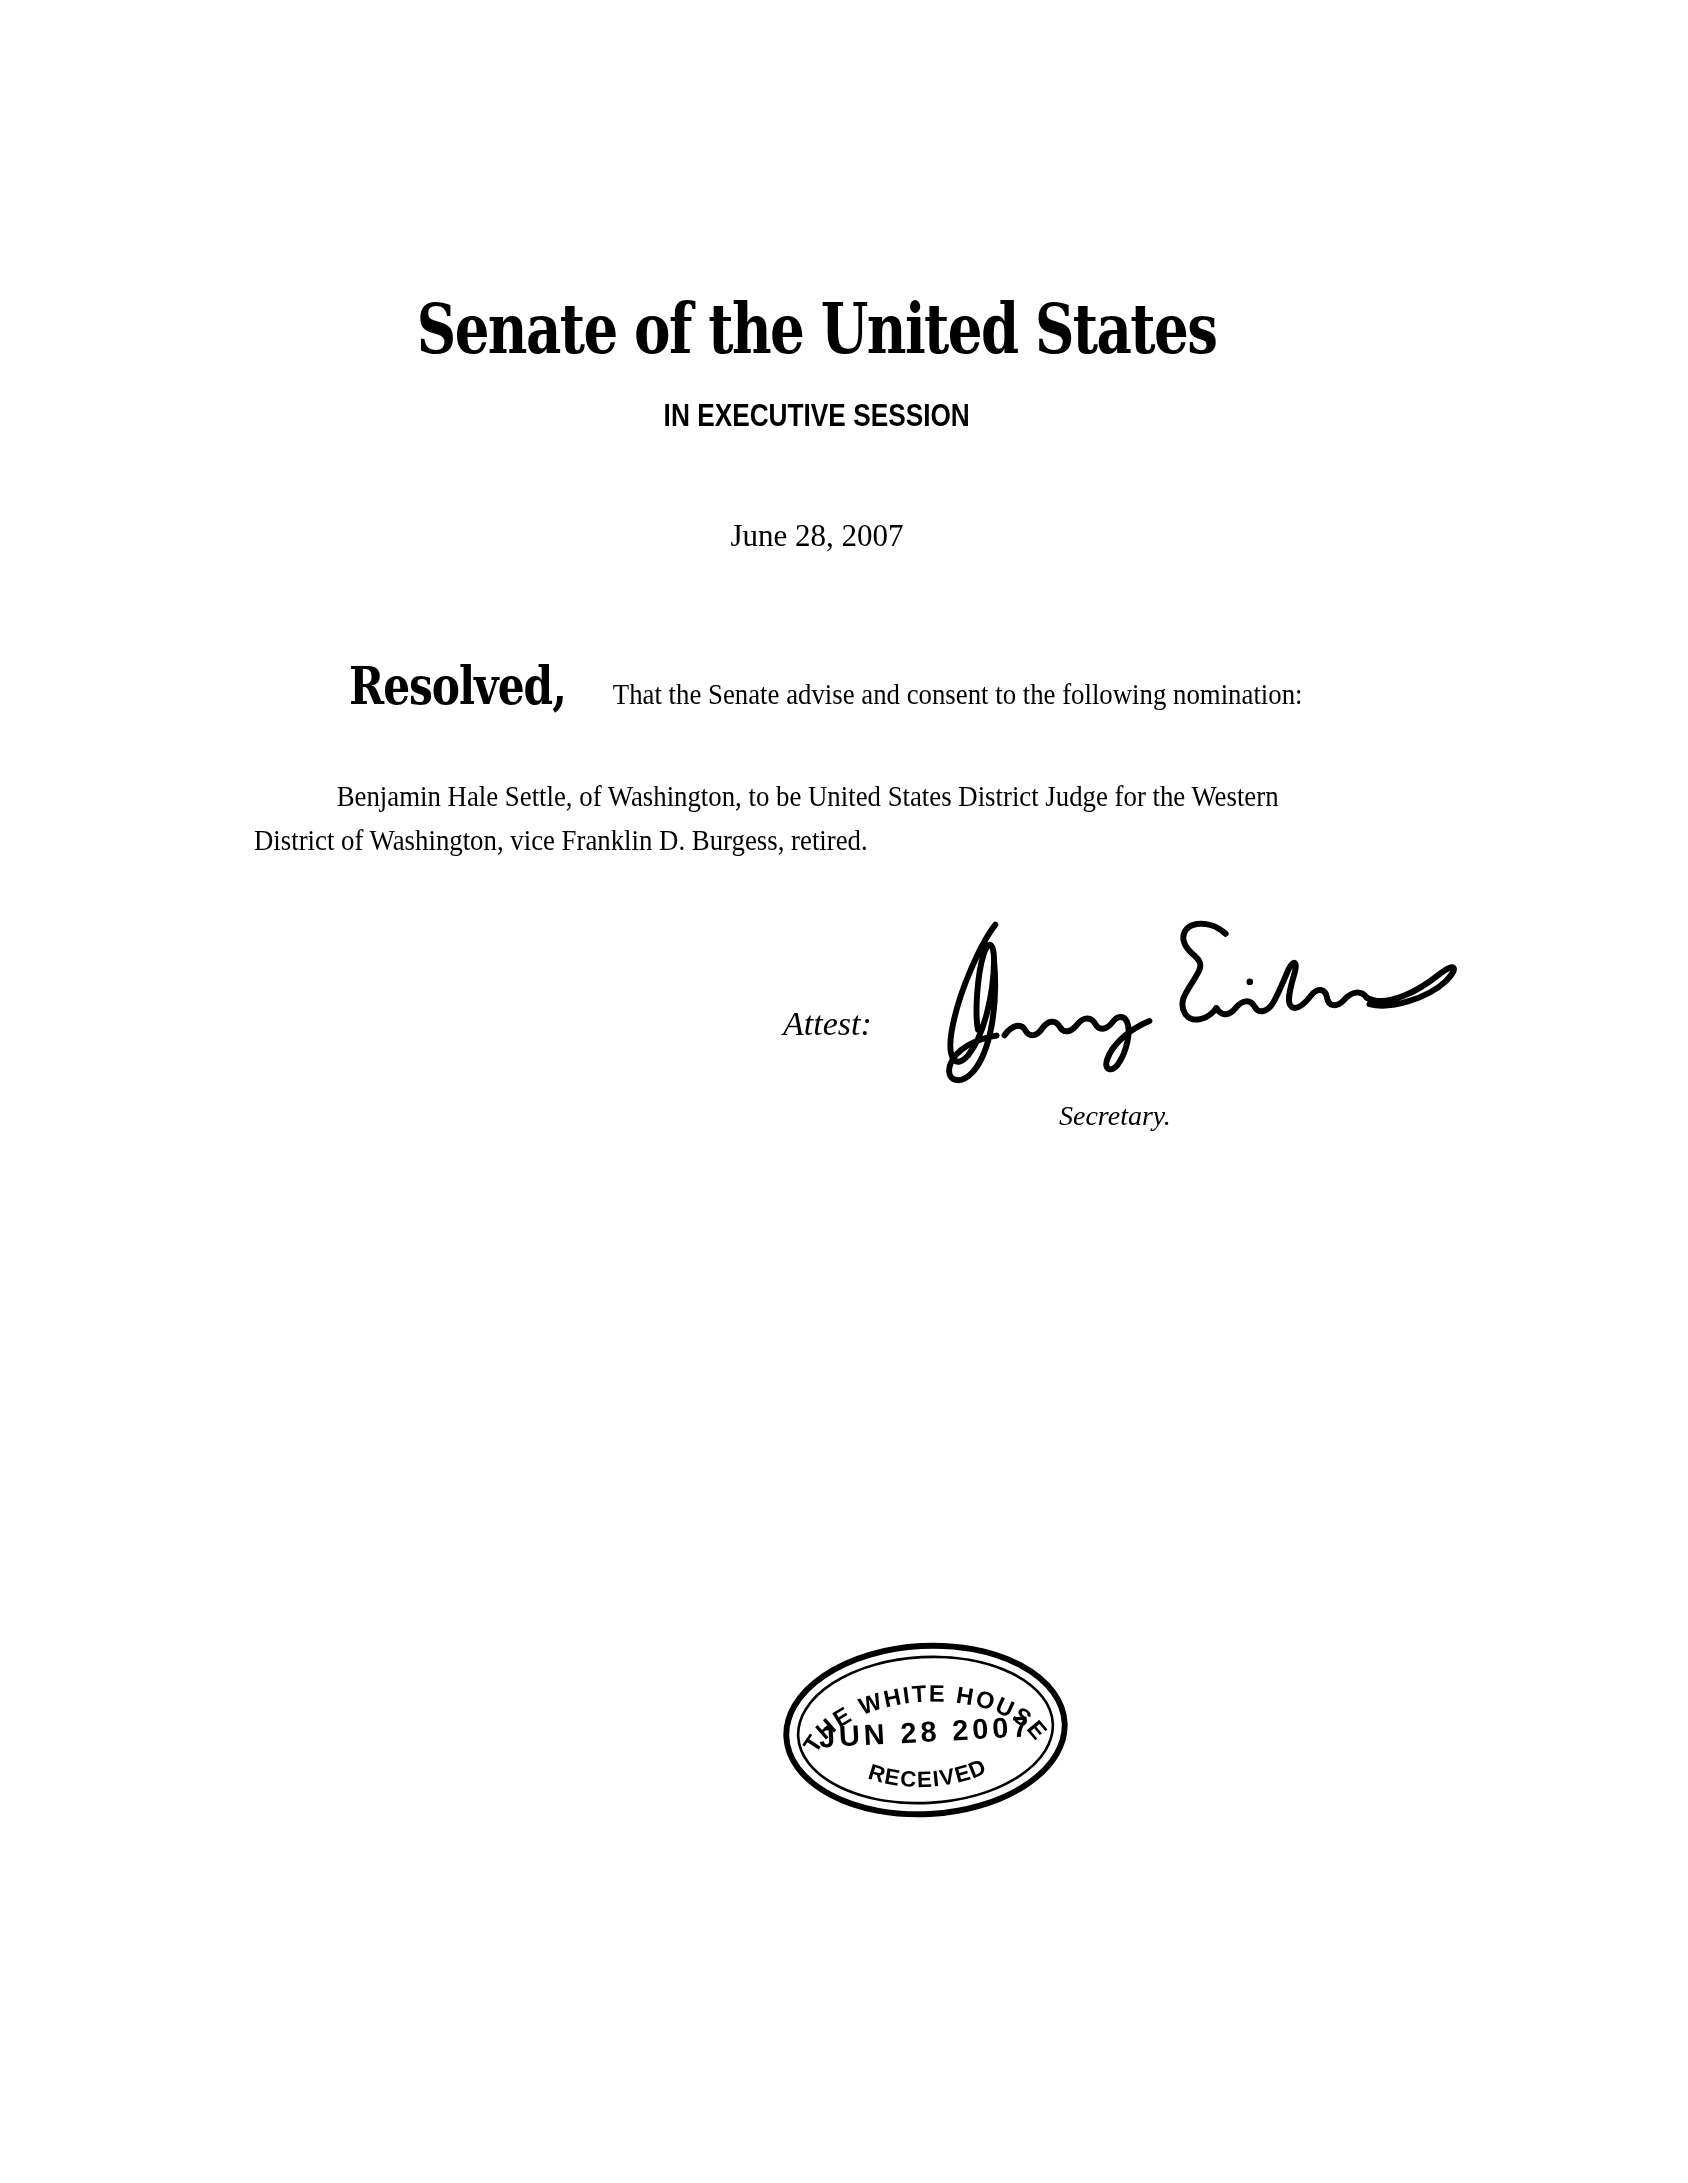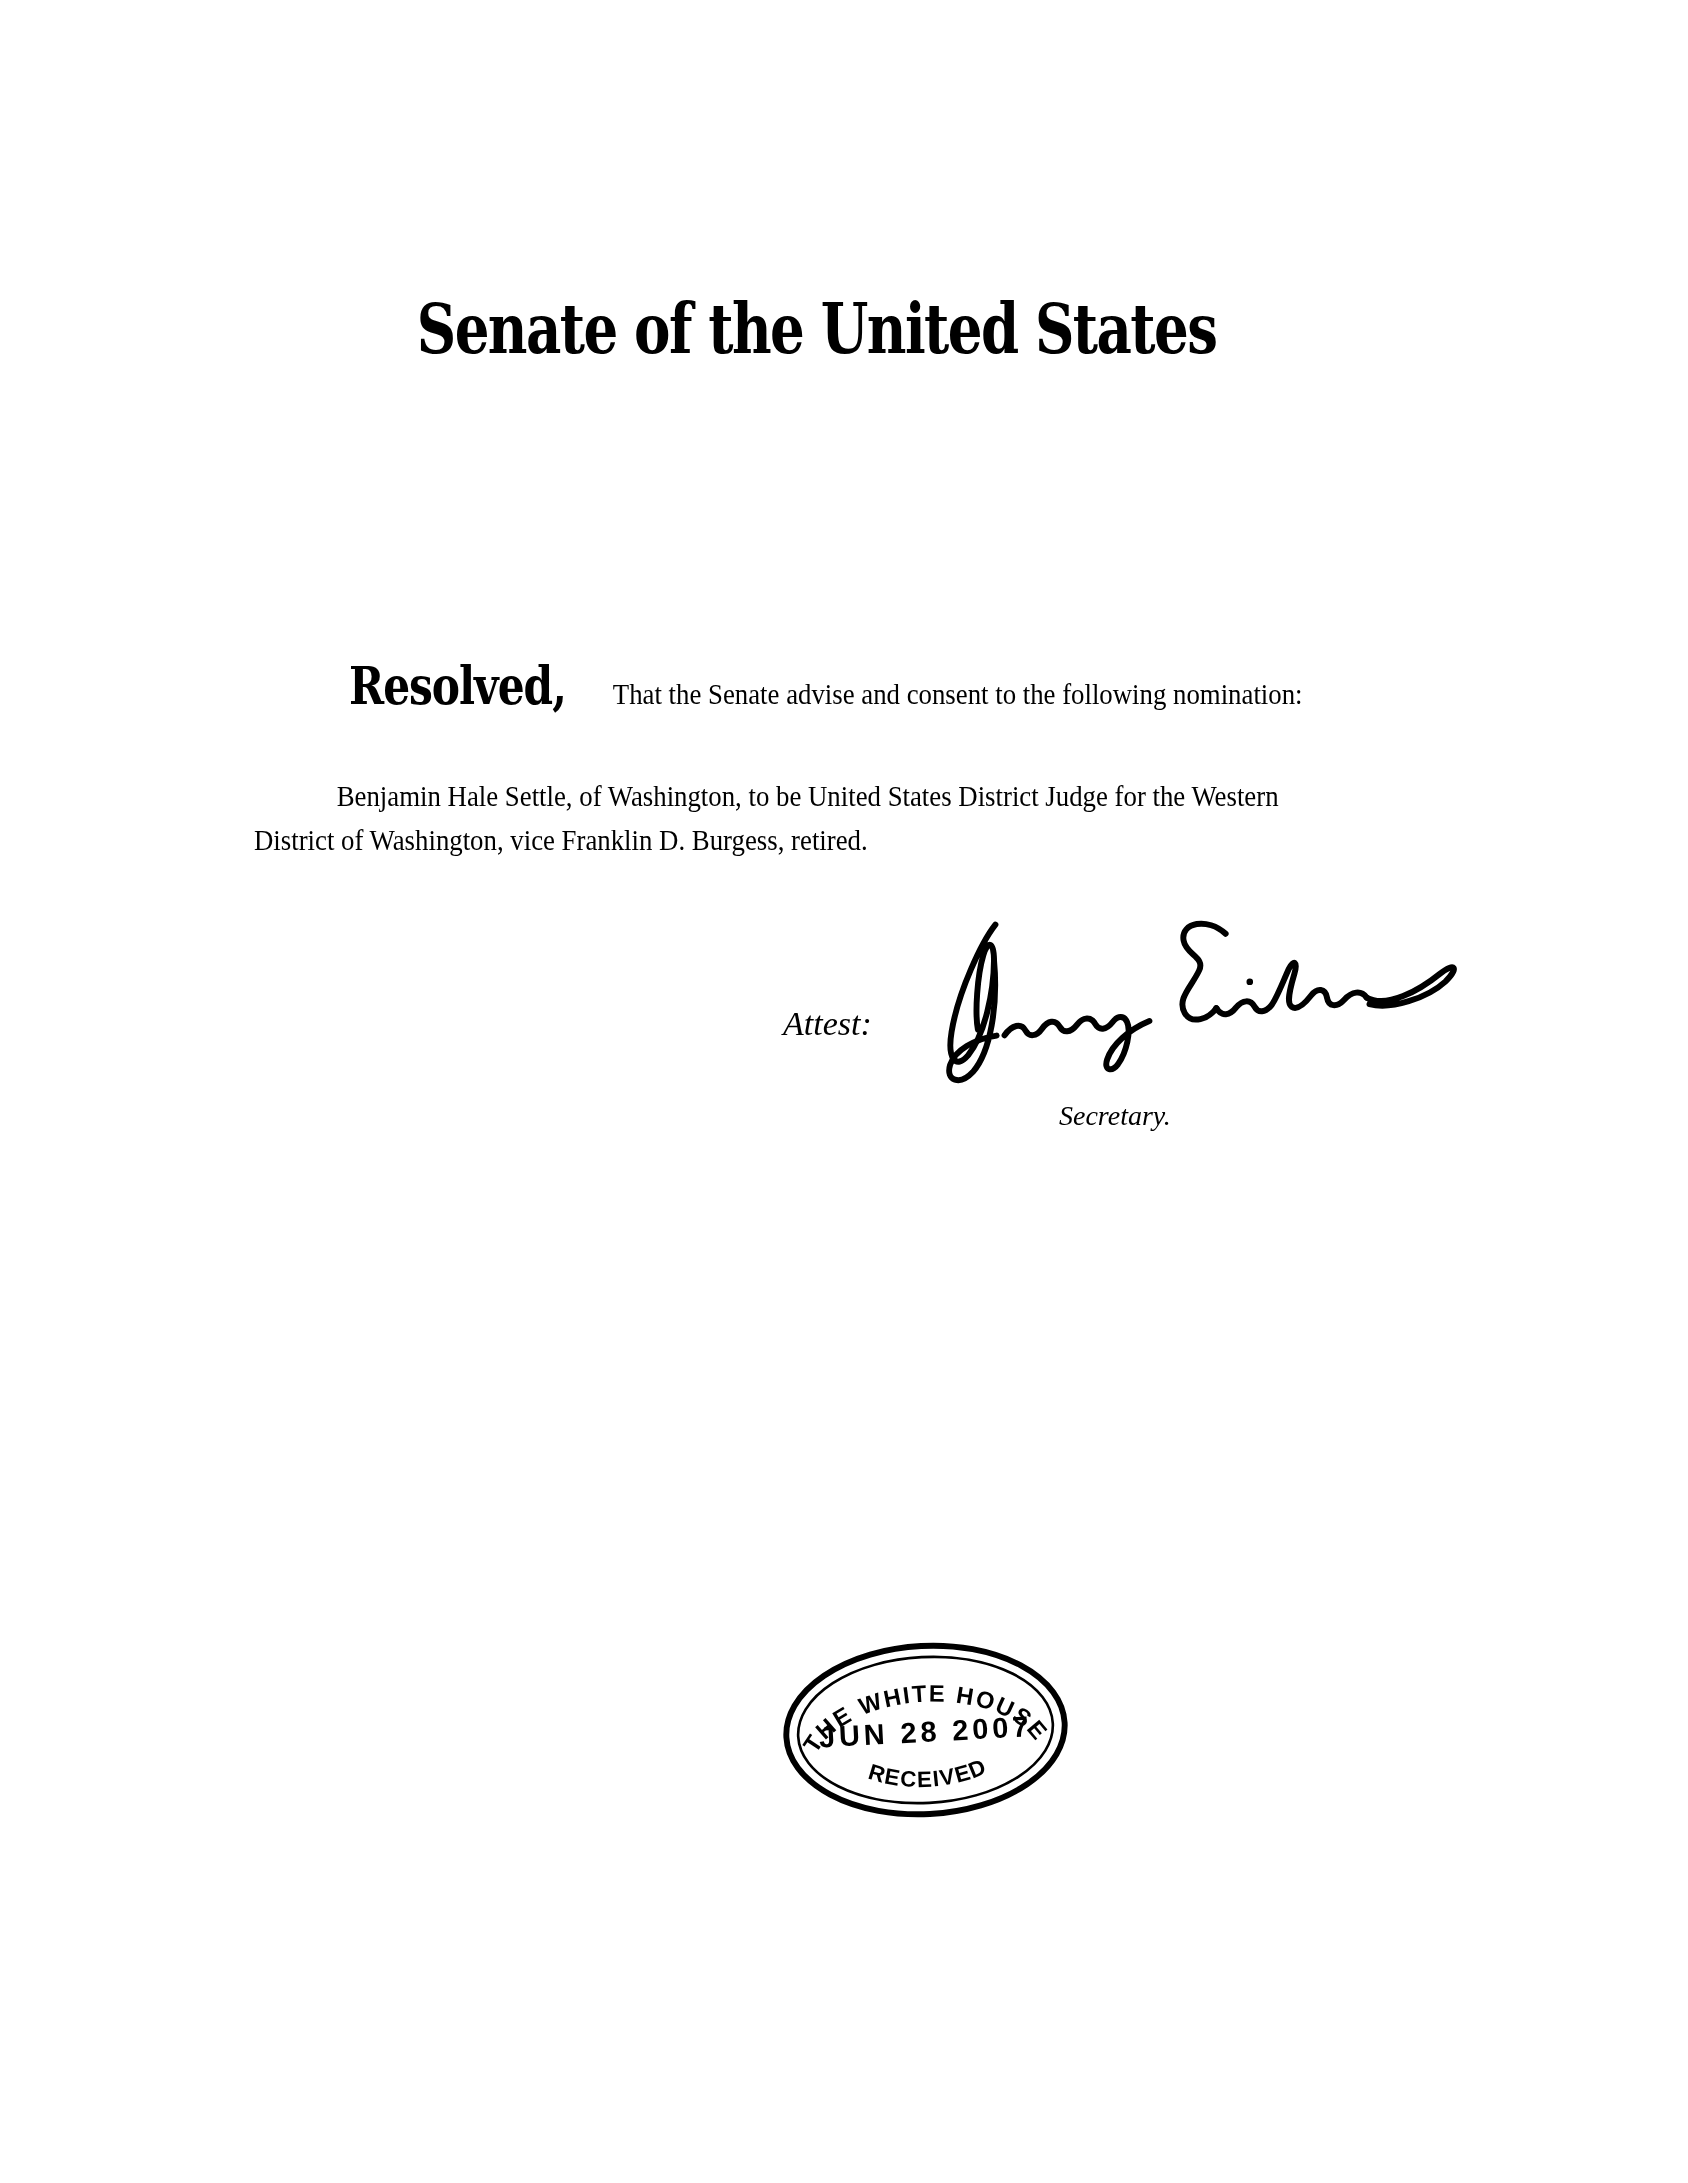--- a/index.html
+++ b/index.html
@@ -124,21 +124,25 @@
 </style>
 </head>
 <body>
 
 <div class="page">
 
   <div class="center-col doc-title">
     <span class="squeeze">Senate of the United States</span>
   </div>
 
+  <div class="center-col session-line">
+    <span class="squeeze">IN EXECUTIVE SESSION</span>
+  </div>
 
+  <div class="center-col date-line">June 28, 2007</div>
 
   <div class="resolved">
     <span class="resolved-word">Resolved,</span>
     <span class="resolved-clause">That the Senate advise and consent to the following nomination:</span>
   </div>
 
   <div class="nomination">
     <div class="indent">Benjamin Hale Settle, of Washington, to be United States District Judge for the Western</div>
     <div>District of Washington, vice Franklin D. Burgess, retired.</div>
   </div>

